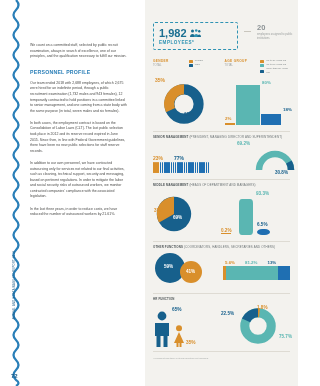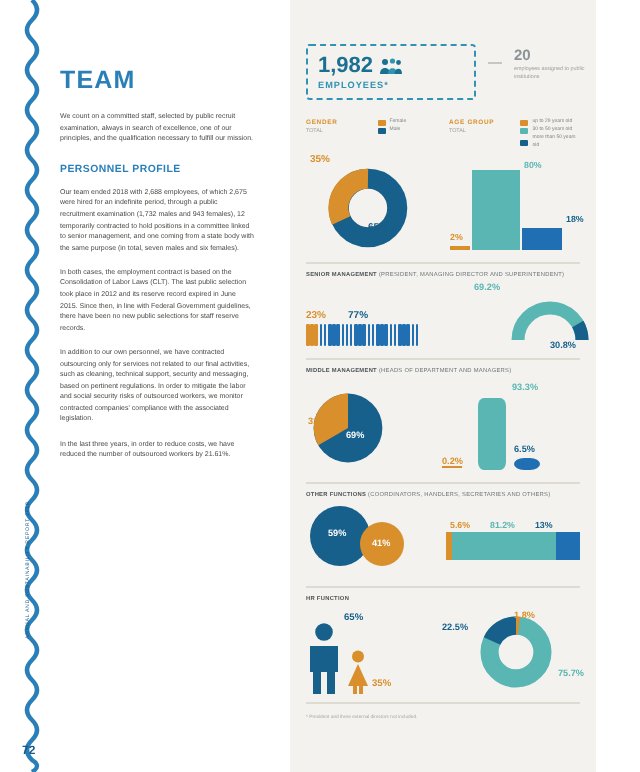--- a/index.html
+++ b/index.html
@@ -149,21 +149,20 @@
                Q10 205 5 210 Q0 215 5 220 Q10 225 5 230 Q0 235 5 240 Q10 245 5 250
                Q0 255 5 260 Q10 265 5 270 Q0 275 5 280 Q10 285 5 290 Q0 295 5 300
                Q10 305 5 310 Q0 315 5 320 Q10 325 5 330 Q0 335 5 340 Q10 345 5 350
                Q0 355 5 360 Q10 365 5 370 Q0 375 5 380 Q10 383 5 386" fill="none" stroke="#2a7fb8" stroke-width="2.2"></path>
     </svg>
 
     <div class="spine-text">ANNUAL AND SUSTAINABILITY REPORT 2018</div>
     <div class="folio">72</div>
 
     <h1 class="our-team">
-      <span>TEAM</span>
     </h1>
 
     <p class="lede">We count on a committed staff, selected by public recruit examination, always in search of excellence, one of our principles, and the qualification necessary to fulfill our mission.</p>
 
     <h2 class="section-head">PERSONNEL PROFILE</h2>
 
     <p class="body-p">Our team ended 2018 with 2,688 employees, of which 2,675 were hired for an indefinite period, through a public recruitment examination (1,732 males and 943 females), 12 temporarily contracted to hold positions in a committee linked to senior management, and one coming from a state body with the same purpose (in total, seven males and six females).</p>
     <p class="body-p">In both cases, the employment contract is based on the Consolidation of Labor Laws (CLT). The last public selection took place in 2012 and its reserve record expired in June 2015. Since then, in line with Federal Government guidelines, there have been no new public selections for staff reserve records.</p>
     <p class="body-p">In addition to our own personnel, we have contracted outsourcing only for services not related to our final activities, such as cleaning, technical support, security and messaging, based on pertinent regulations. In order to mitigate the labor and social security risks of outsourced workers, we monitor contracted companies' compliance with the associated legislation.</p>
     <p class="body-p">In the last three years, in order to reduce costs, we have reduced the number of outsourced workers by 21.61%.</p>

